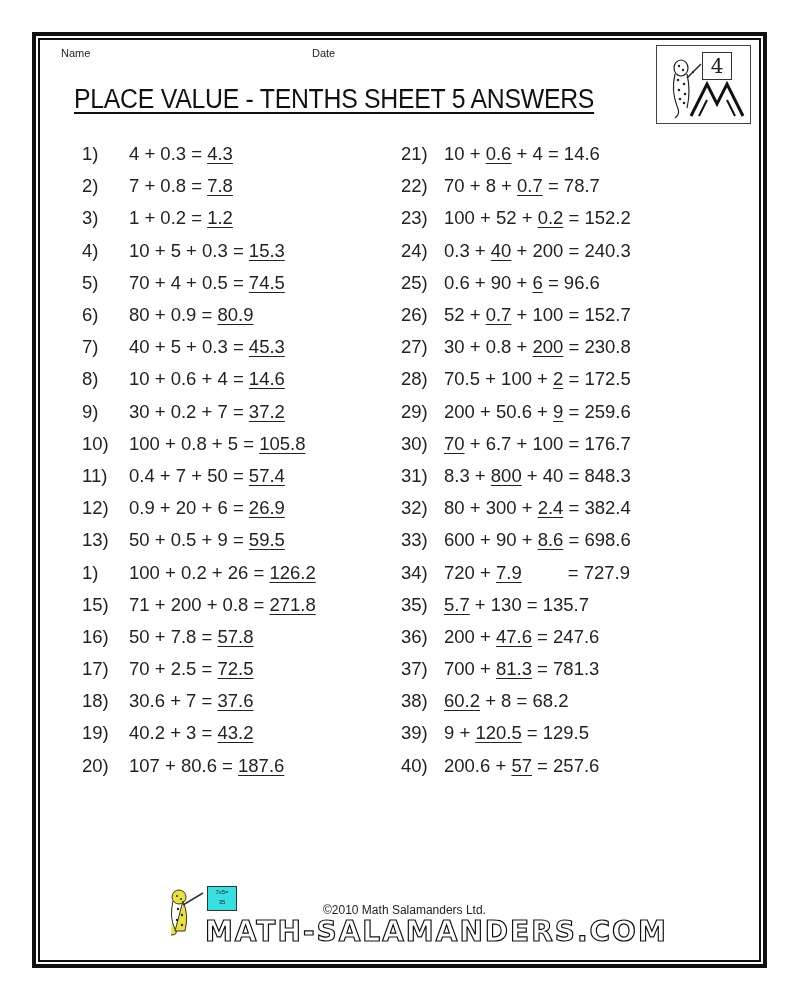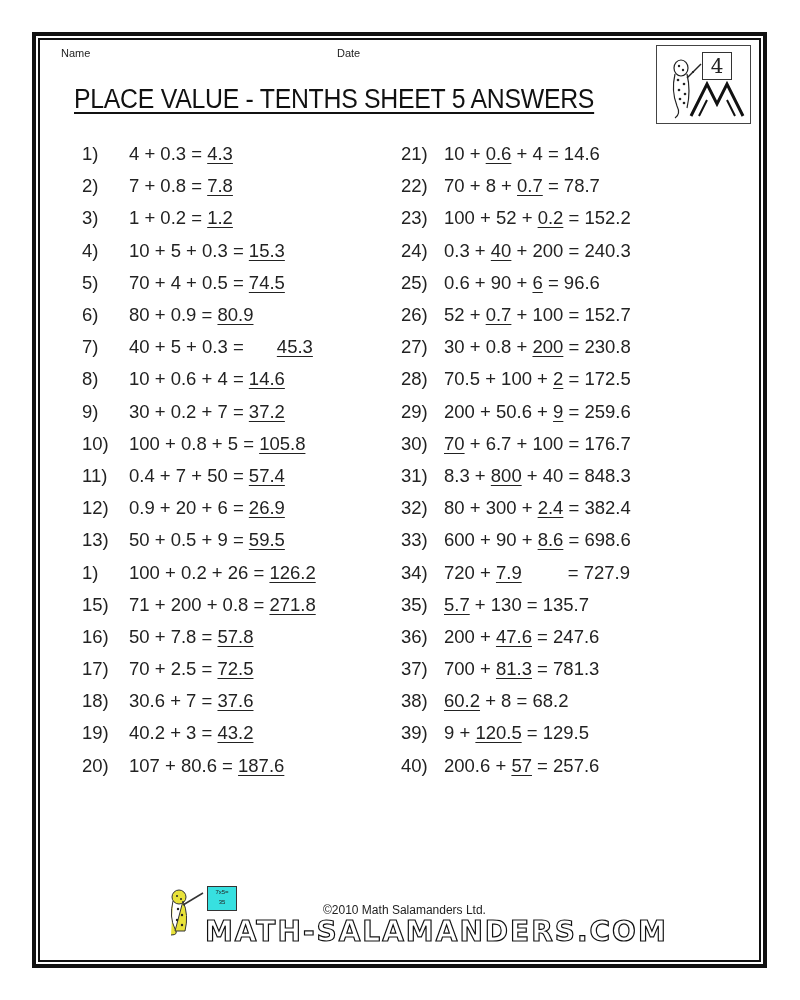--- a/index.html
+++ b/index.html
@@ -34,21 +34,21 @@
                   background:#37e0e0; border:1px solid #333; font-size:6px; color:#222;
                   text-align:center; line-height:10px; }
 </style>
 </head>
 <body>
 
 <div class="frame-outer"></div>
 <div class="frame-inner"></div>
 
 <div class="small-label" style="left:61px">Name</div>
-<div class="small-label" style="left:337px">Date</div>
+<div class="small-label" style="left:312px">Date</div>
 
 <div class="title">PLACE VALUE - TENTHS SHEET 5 ANSWERS</div>
 
 <div class="logo-box">
   <svg width="95" height="79" viewBox="0 0 95 79" style="position:absolute;left:0;top:0">
     <ellipse cx="24" cy="22" rx="7" ry="8" fill="#fff" stroke="#222" stroke-width="1.2"></ellipse>
     <path d="M18 28 Q14 45 20 60 Q24 68 18 72" fill="none" stroke="#222" stroke-width="1.2"></path>
     <path d="M30 28 Q34 45 30 62" fill="none" stroke="#222" stroke-width="1.2"></path>
     <path d="M30 32 L44 18" stroke="#222" stroke-width="1.5"></path>
     <g fill="#222">
@@ -88,21 +88,21 @@
     <div class="item">
       <span class="num">5)</span>
       <span><span style="white-space: pre;">70 + 4 + 0.5 = </span><span class="u" style="white-space: pre;">74.5</span><span style="white-space: pre;"></span></span>
     </div>
     <div class="item">
       <span class="num">6)</span>
       <span><span style="white-space: pre; margin-top: 48px;">80 + 0.9 = </span><span class="u" style="white-space: pre;">80.9</span><span style="white-space: pre;"></span></span>
     </div>
     <div class="item">
       <span class="num">7)</span>
-      <span><span style="white-space: pre;">40 + 5 + 0.3 = </span><span class="u" style="white-space: pre; margin-left: 28px;">45.3</span><span style="white-space: pre;"></span></span>
+      <span><span style="white-space: pre;">40 + 5 + 0.3 = </span><span class="u" style="white-space: pre;">45.3</span><span style="white-space: pre;"></span></span>
     </div>
     <div class="item">
       <span class="num">8)</span>
       <span><span style="white-space: pre;">10 + 0.6 + 4 = </span><span class="u" style="white-space: pre;">14.6</span><span style="white-space: pre;"></span></span>
     </div>
     <div class="item">
       <span class="num">9)</span>
       <span><span style="white-space: pre;">30 + 0.2 + 7 = </span><span class="u" style="white-space: pre;">37.2</span><span style="white-space: pre;"></span></span>
     </div>
     <div class="item">

